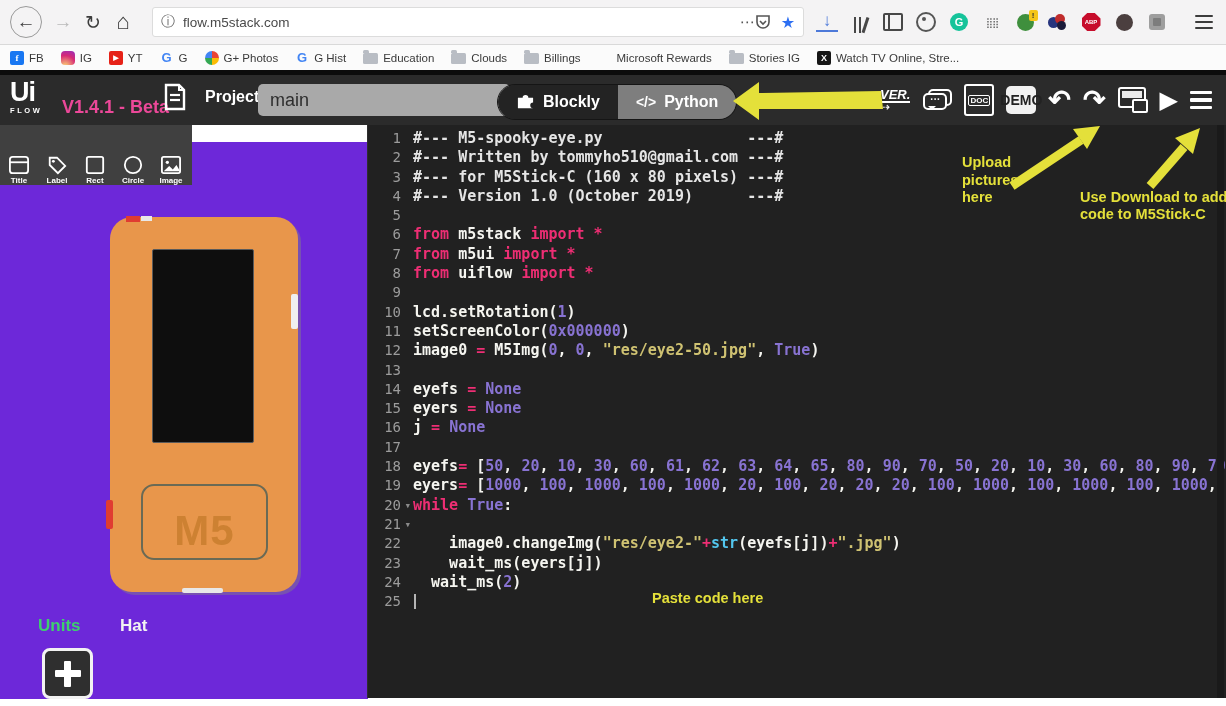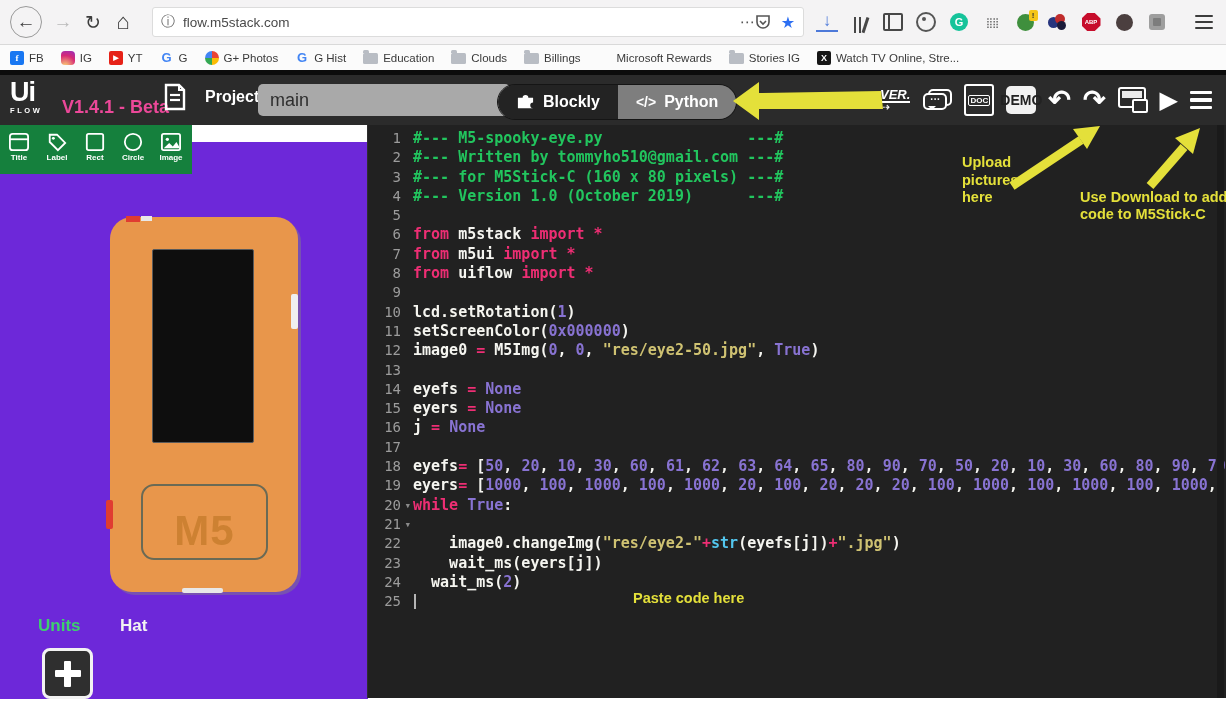--- a/index.html
+++ b/index.html
@@ -103,22 +103,22 @@
   .monitor-ic{position:relative;width:30px;height:26px}
   .monitor-ic .scr{position:absolute;left:0;top:0;width:24px;height:17px;border:2px solid #fff;border-radius:3px}
   .monitor-ic .scr::after{content:"";position:absolute;left:2px;top:2px;right:2px;height:7px;background:#fff;opacity:.9}
   .monitor-ic .dev{position:absolute;right:0;bottom:0;width:12px;height:10px;background:#2b2b2b;
                    border:2px solid #fff;border-radius:2px}
   .monitor-ic .dev::after{content:"···";position:absolute;left:1px;top:-4px;font-size:7px;color:#fff;letter-spacing:0}
   .play-ic{font-size:24px;line-height:1}
   .menu-ic{display:flex;flex-direction:column;gap:4px}
   .menu-ic i{display:block;width:22px;height:3.5px;background:#fff;border-radius:1px}
   
-  .tools-strip{position:absolute;left:0;top:125px;width:192px;height:42px;background:#15803d;
-               display:flex;align-items:flex-start;padding-top:7px}
+  .tools-strip{position:absolute;left:0;top:125px;width:192px;height:42px;background:#404040;
+               display:flex;align-items:flex-end;padding-top:18px}
   .tool{width:38px;display:flex;flex-direction:column;align-items:center;gap:1px;color:#fff}
   .tool svg{display:block}
   .tool .tl{font-size:8px;font-weight:bold}
   
   .left-panel{position:absolute;left:0;top:142px;width:368px;height:693px;background:#6d28d9}
   .divider{position:absolute;left:367px;top:125px;width:2px;height:573px;background:#2e2e2e}
   .device{position:absolute;left:110px;top:75px;width:188px;height:375px;
           background:var(--device-orange,#e8964b);border-radius:22px;box-shadow:3px 3px 0 rgba(130,130,130,.45)}
   .screen{position:absolute;left:42px;top:32px;width:100px;height:192px;background:#0e0e0e;
           border:1px solid #5a5a5a;border-radius:2px}
@@ -138,35 +138,35 @@
   .plus-btn .ph{position:absolute;width:26px;height:7px;background:#fff;border-radius:1px}
   .plus-btn .pv{position:absolute;width:7px;height:26px;background:#fff;border-radius:1px}
   
   .code-area{position:absolute;left:368px;top:125px;width:858px;height:573px;background:#212121;
              overflow:hidden;padding-top:4px;box-sizing:border-box}
   .code-line{display:flex;height:19.3px;line-height:19.3px;white-space:pre;
              font-family:"DejaVu Sans Mono","Liberation Mono",monospace;font-size:15px;font-weight:bold}
   .gutter{width:45px;flex:none;text-align:right;padding-right:12px;box-sizing:border-box;
           color:#9c9c9c;font-weight:normal;font-size:14px;position:relative}
   .fold{position:absolute;right:2px;top:0;color:#8a8a8a;font-size:11px}
-  .tk-cm{color:#22c55e}.tk-kw{color:var(--keyword-pink,#ee2e74)}.tk-op{color:var(--keyword-pink,#ee2e74)}
+  .tk-cm{color:#e5e5e5}.tk-kw{color:var(--keyword-pink,#ee2e74)}.tk-op{color:var(--keyword-pink,#ee2e74)}
   .tk-id{color:#f5f5f0}.tk-num{color:var(--number-purple,#8873d2)}
   .tk-str{color:var(--string-yellow,#cfc272)}.tk-fn{color:var(--function-cyan,#53c6ee)}
   .cursor{display:inline-block;width:2px;height:15px;background:#b5b5b5;vertical-align:middle;margin-left:1px}
   .code-scrollbar{position:absolute;right:2px;top:125px;width:7px;height:573px;background:#1a1a1a}
   .bottom-strip{position:absolute;left:0;top:699px;width:1226px;height:7px;background:#fff}
   
   .anno-svg{position:absolute;left:0;top:0;width:1226px;height:706px;pointer-events:none;z-index:40}
   .anno-arrow{fill:var(--annotation-yellow,#e4e03a)}
   .anno-shaft{stroke:var(--annotation-yellow,#e4e03a);stroke-width:9}
   .anno-text{position:absolute;color:var(--annotation-yellow,#e4e03a);font-weight:bold;z-index:41}
   .t-select{left:797px;top:92px;font-size:15px}
   .t-upload{left:962px;top:154px;font-size:14.5px;line-height:17.5px}
   .t-download{left:1080px;top:189px;font-size:14.5px;line-height:17px;white-space:nowrap}
-  .t-paste{left:633px;top:590px;font-size:14.5px}
+  .t-paste{left:652px;top:590px;font-size:14.5px}
 </style>
 </head>
 <body>
 
 <div class="nav-row">
   <div class="nav-btn back-circle">←</div>
   <div class="nav-btn fwd">→</div>
   <div class="nav-btn">↻</div>
   <div class="nav-btn" style="font-size:22px">⌂</div>
   <div class="urlbar">

